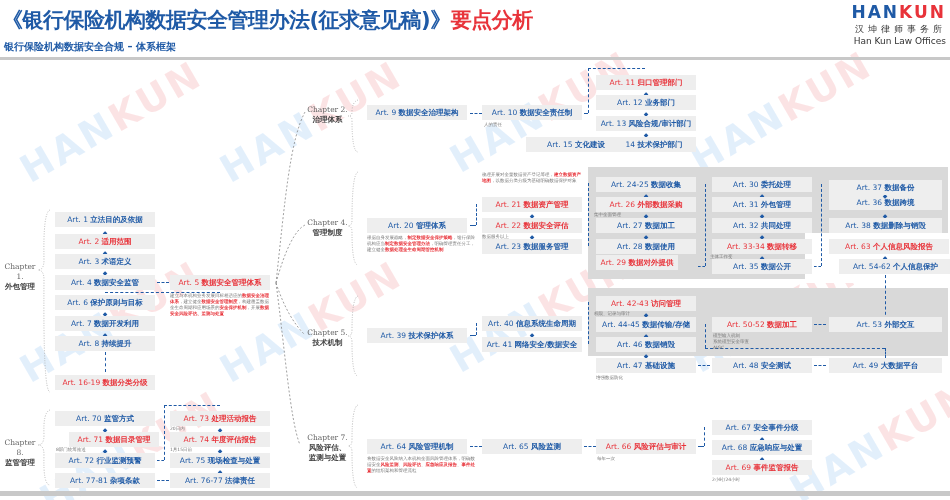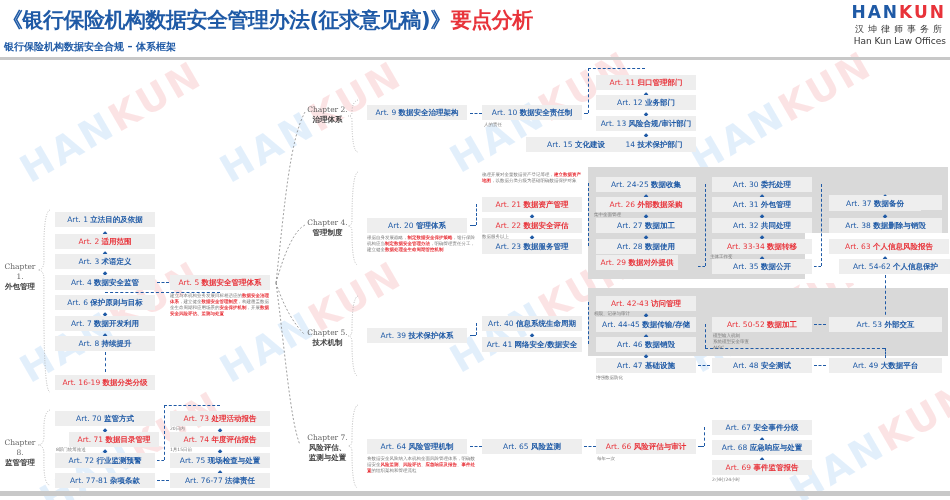--- a/index.html
+++ b/index.html
@@ -193,21 +193,21 @@
 <div class="arr" style="left:757px;top:234px;width:10px;">◆</div>
 <div class="box red" style="left:712px;top:239px;width:100px;"><span class="num">Art. 33-34 </span><span class="name">数据转移</span></div>
 <div class="note" style="left:710px;top:254px;width:40px;">主体工作变</div>
 <div class="arr" style="left:757px;top:255px;width:10px;">◆</div>
 <div class="box" style="left:712px;top:259px;width:100px;"><span class="num">Art. 35 </span><span class="name">数据公开</span></div>
 <div class="dash-h" style="left:814px;top:266px;width:7px;"></div>
 <div class="dash-v" style="left:821px;top:184px;height:82px;"></div>
 
 <div class="box" style="left:829px;top:195px;width:113px;"><span class="num">Art. 36 </span><span class="name">数据跨境</span></div>
 <div class="arr" style="left:880px;top:193px;width:10px;">◆</div>
-<div class="box" style="left:829px;top:196px;width:92px;"><span class="num">Art. 37 </span><span class="name">数据备份</span></div>
+<div class="box" style="left:829px;top:180px;width:113px;"><span class="num">Art. 37 </span><span class="name">数据备份</span></div>
 <div class="arr" style="left:880px;top:213px;width:10px;">◆</div>
 <div class="box" style="left:829px;top:218px;width:113px;"><span class="num">Art. 38 </span><span class="name">数据删除与销毁</span></div>
 <div class="box red" style="left:829px;top:239px;width:120px;"><span class="num">Art. 63 </span><span class="name">个人信息风险报告</span></div>
 <div class="arr" style="left:880px;top:255px;width:10px;">◆</div>
 <div class="box" style="left:829px;top:259px;width:113px;margin-left:10px;"><span class="num">Art. 54-62 </span><span class="name">个人信息保护</span></div>
 <div class="dash-v" style="left:885px;top:275px;height:45px;"></div>
 
 <div class="box" style="left:367px;top:328px;width:100px;"><span class="num">Art. 39 </span><span class="name">技术保护体系</span></div>
 <div class="dash-h" style="left:470px;top:335px;width:6px;"></div>
 <div class="dash-v" style="left:476px;top:323px;height:12px;"></div>

